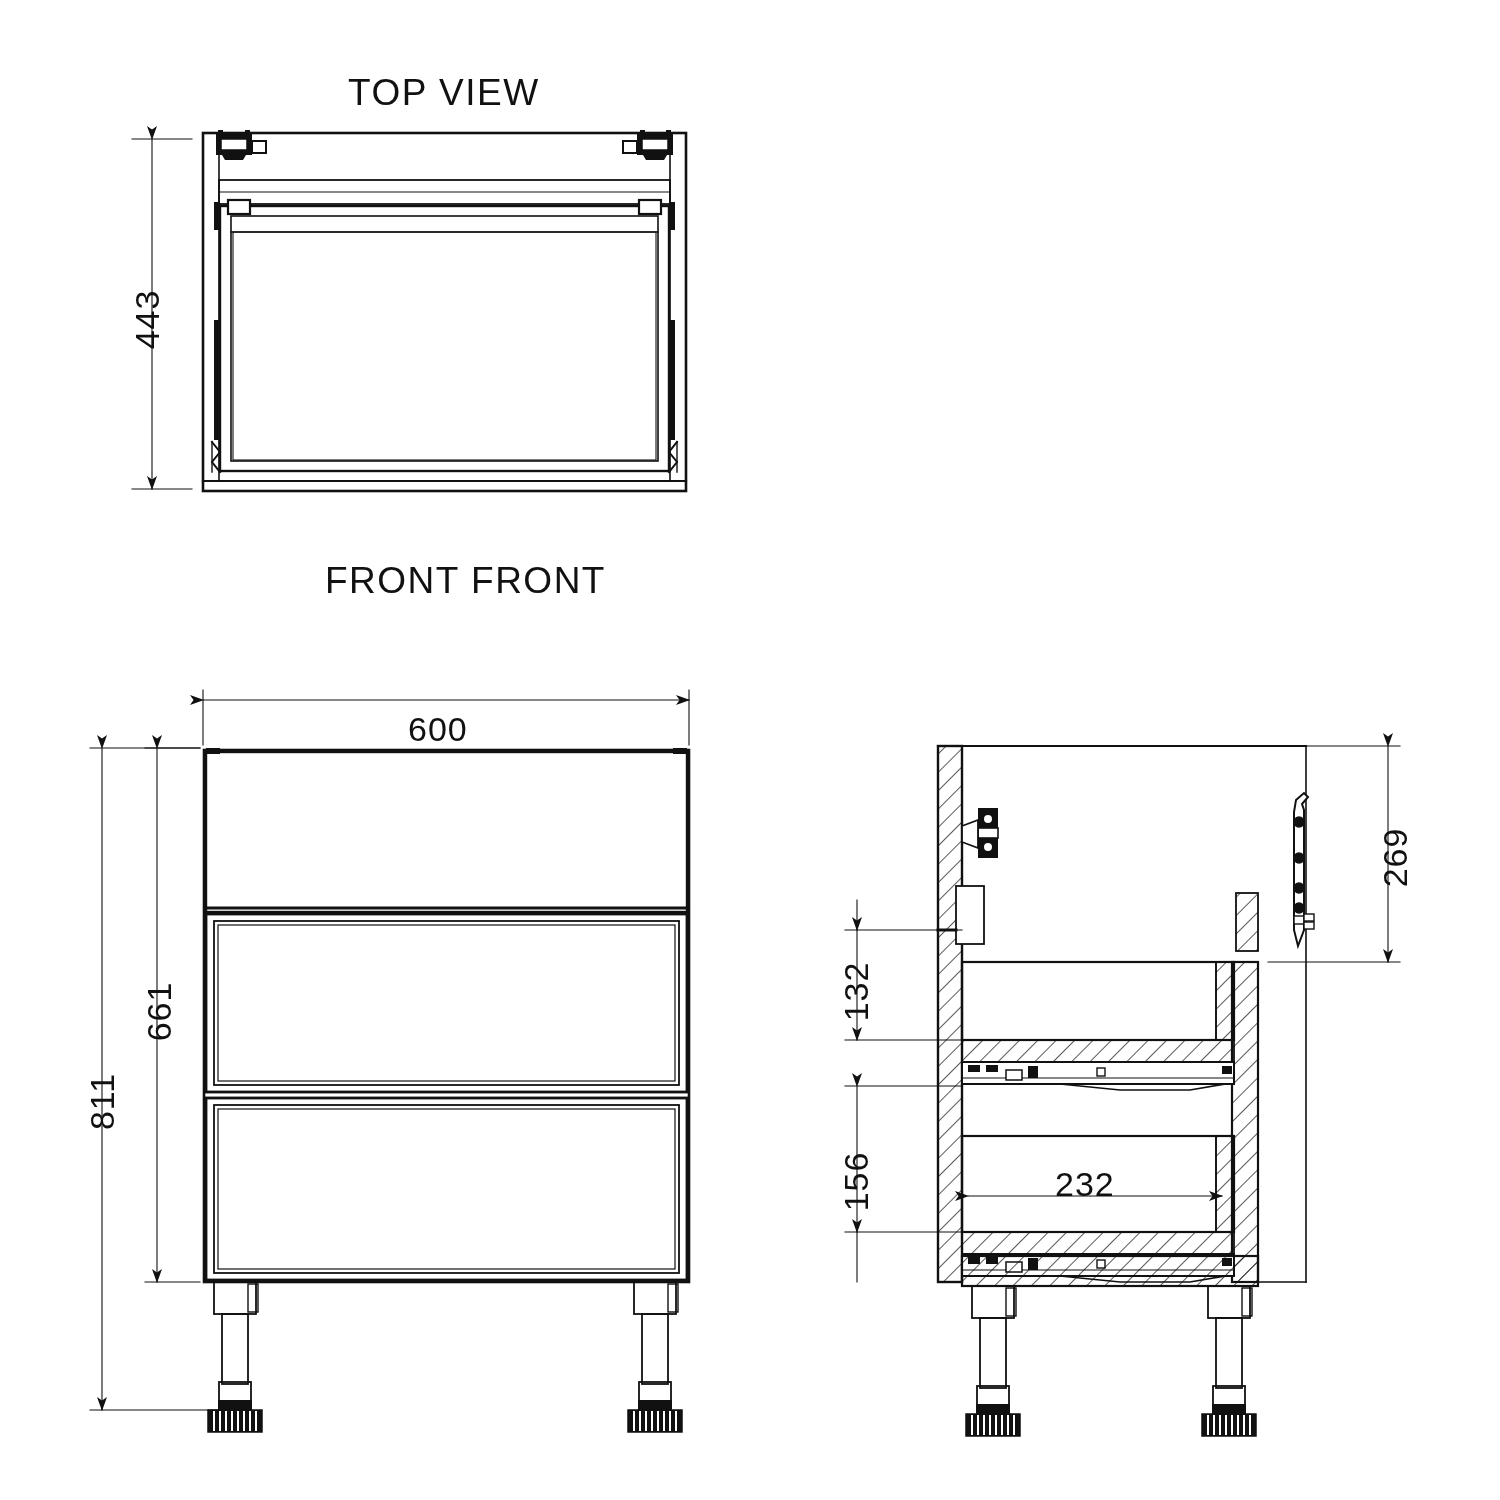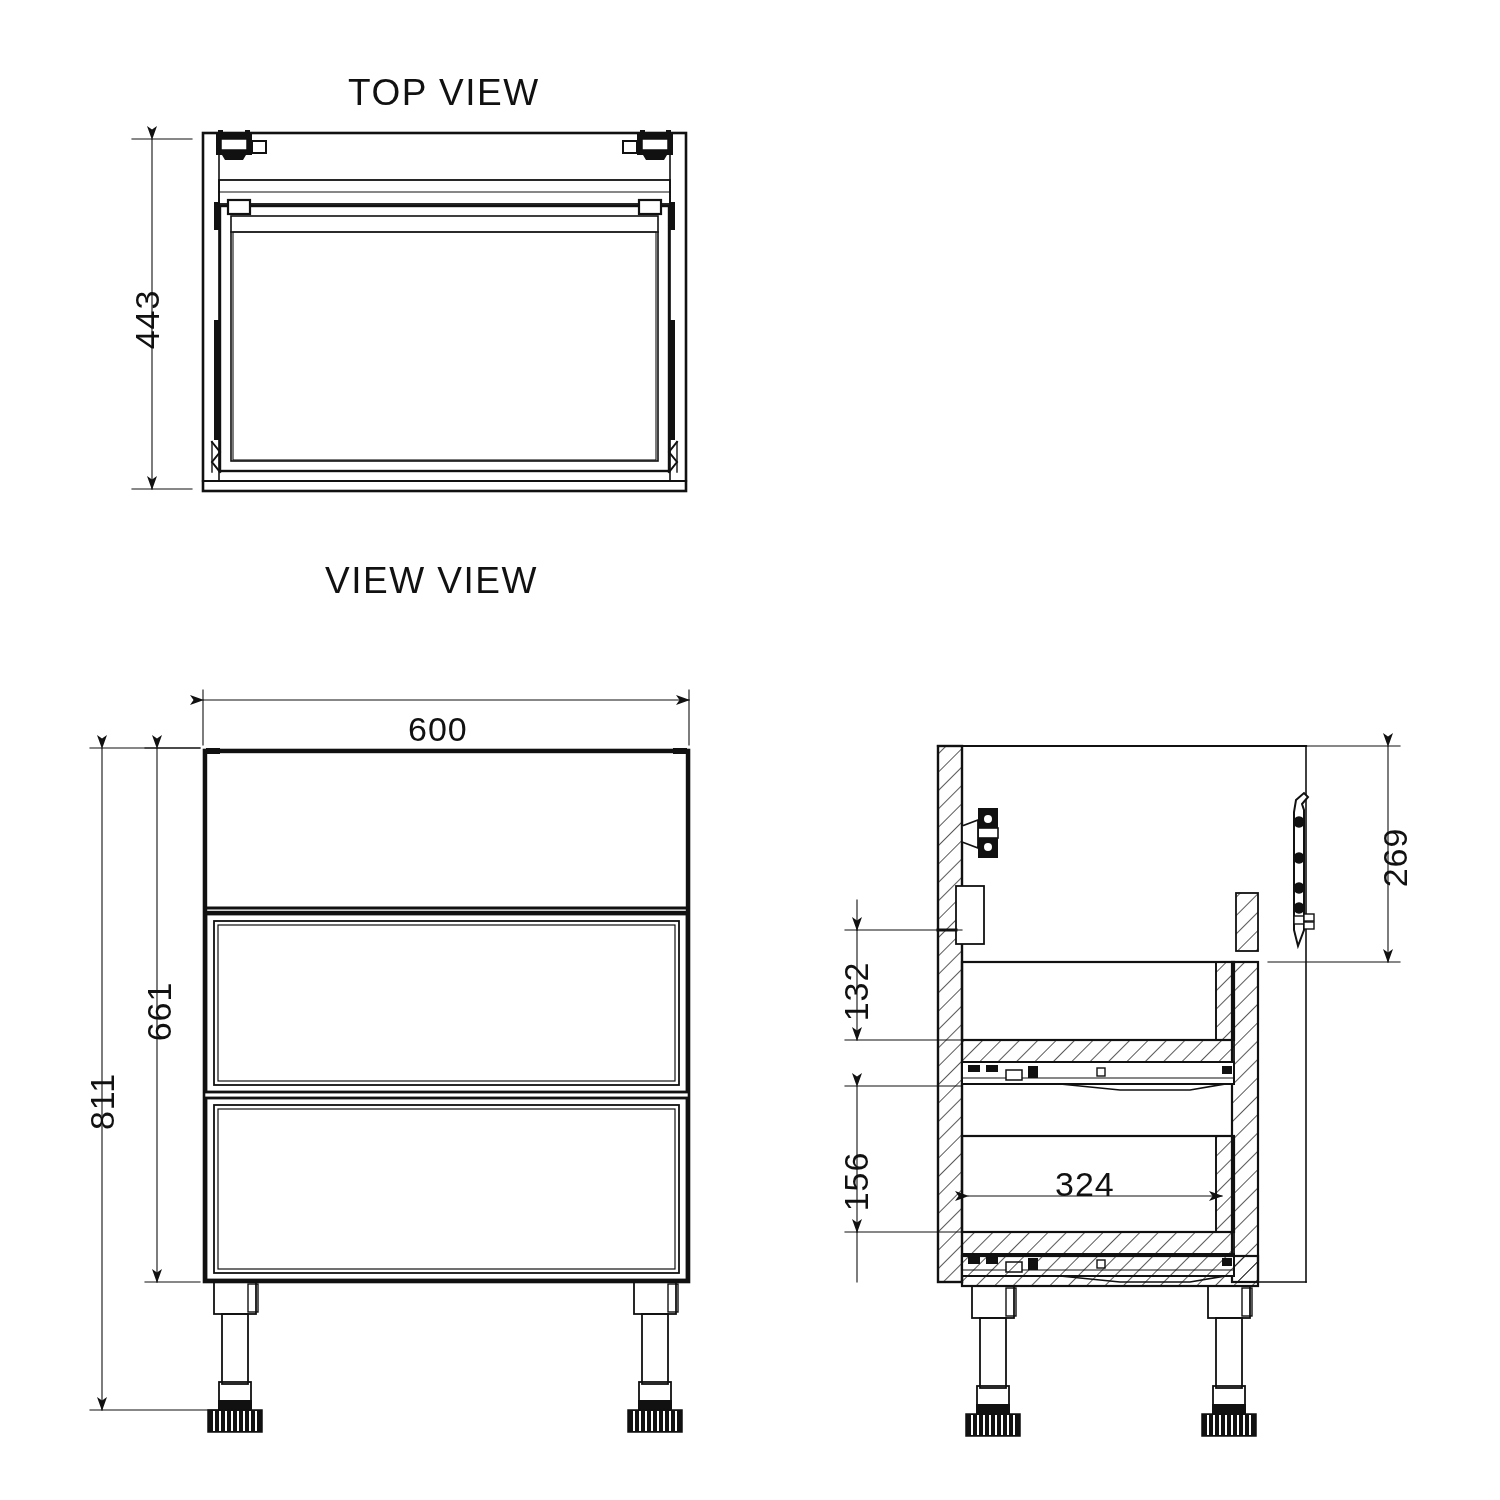--- a/index.html
+++ b/index.html
@@ -11,35 +11,35 @@
   .dimtext{position:absolute;font-size:34px;color:#111;white-space:nowrap;letter-spacing:1px;}
   .rot{transform-origin:50% 50%;transform:rotate(-90deg);}
   svg{position:absolute;left:0;top:0;overflow:visible;}
 </style>
 </head>
 <body>
 
 <div class="sheet">
 
   <div class="vtitle" style="left:348px;top:72px;">TOP VIEW</div>
-  <div class="vtitle" style="left:325px;top:560px;">VIEW VIEW</div>
+  <div class="vtitle" style="left:325px;top:560px;">FRONT FRONT</div>
 
   <div class="dimtext rot" style="left:118px;top:300px;">443</div>
 
   <div class="dimtext" style="left:408px;top:662px;margin-top:48px;">600</div>
 
   <div class="dimtext rot" style="left:74px;top:1082px;">811</div>
 
   <div class="dimtext rot" style="left:130px;top:992px;">661</div>
 
   <div class="dimtext rot" style="left:827px;top:972px;">132</div>
 
   <div class="dimtext rot" style="left:827px;top:1162px;">156</div>
 
-  <div class="dimtext" style="left:1055px;top:1165px;">324</div>
+  <div class="dimtext" style="left:1055px;top:1165px;">232</div>
 
   <div class="dimtext rot" style="left:1366px;top:838px;">269</div>
 
   <svg width="1500" height="1500">
     <defs>
       <marker id="arrHead" markerWidth="14" markerHeight="10" refX="13" refY="5" orient="auto" markerUnits="userSpaceOnUse">
         <path d="M0,0 L14,5 L0,10 L3.5,5 Z" fill="#111"></path>
       </marker>
       <pattern id="hatch" width="13" height="13" patternTransform="rotate(45)" patternUnits="userSpaceOnUse">
         <line x1="0" y1="0" x2="0" y2="13" stroke="#111" stroke-width="1.4"></line>

